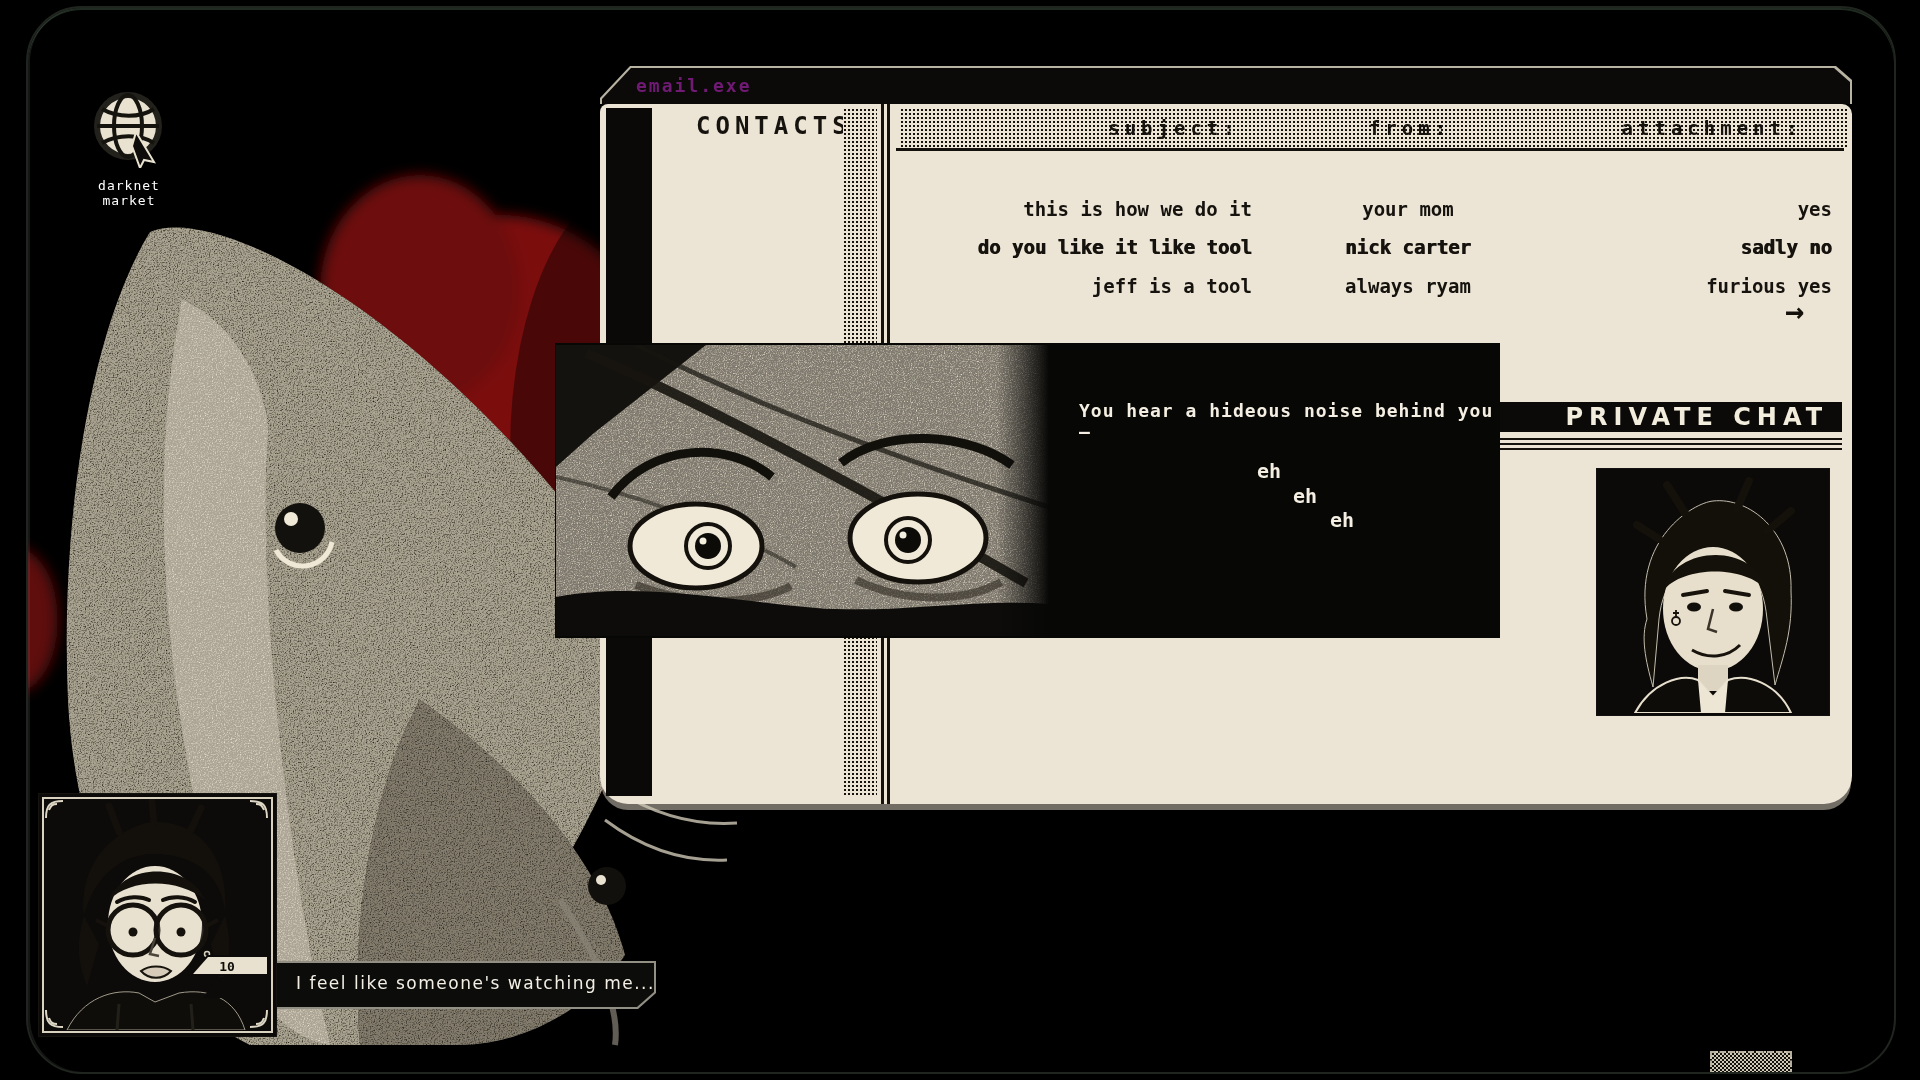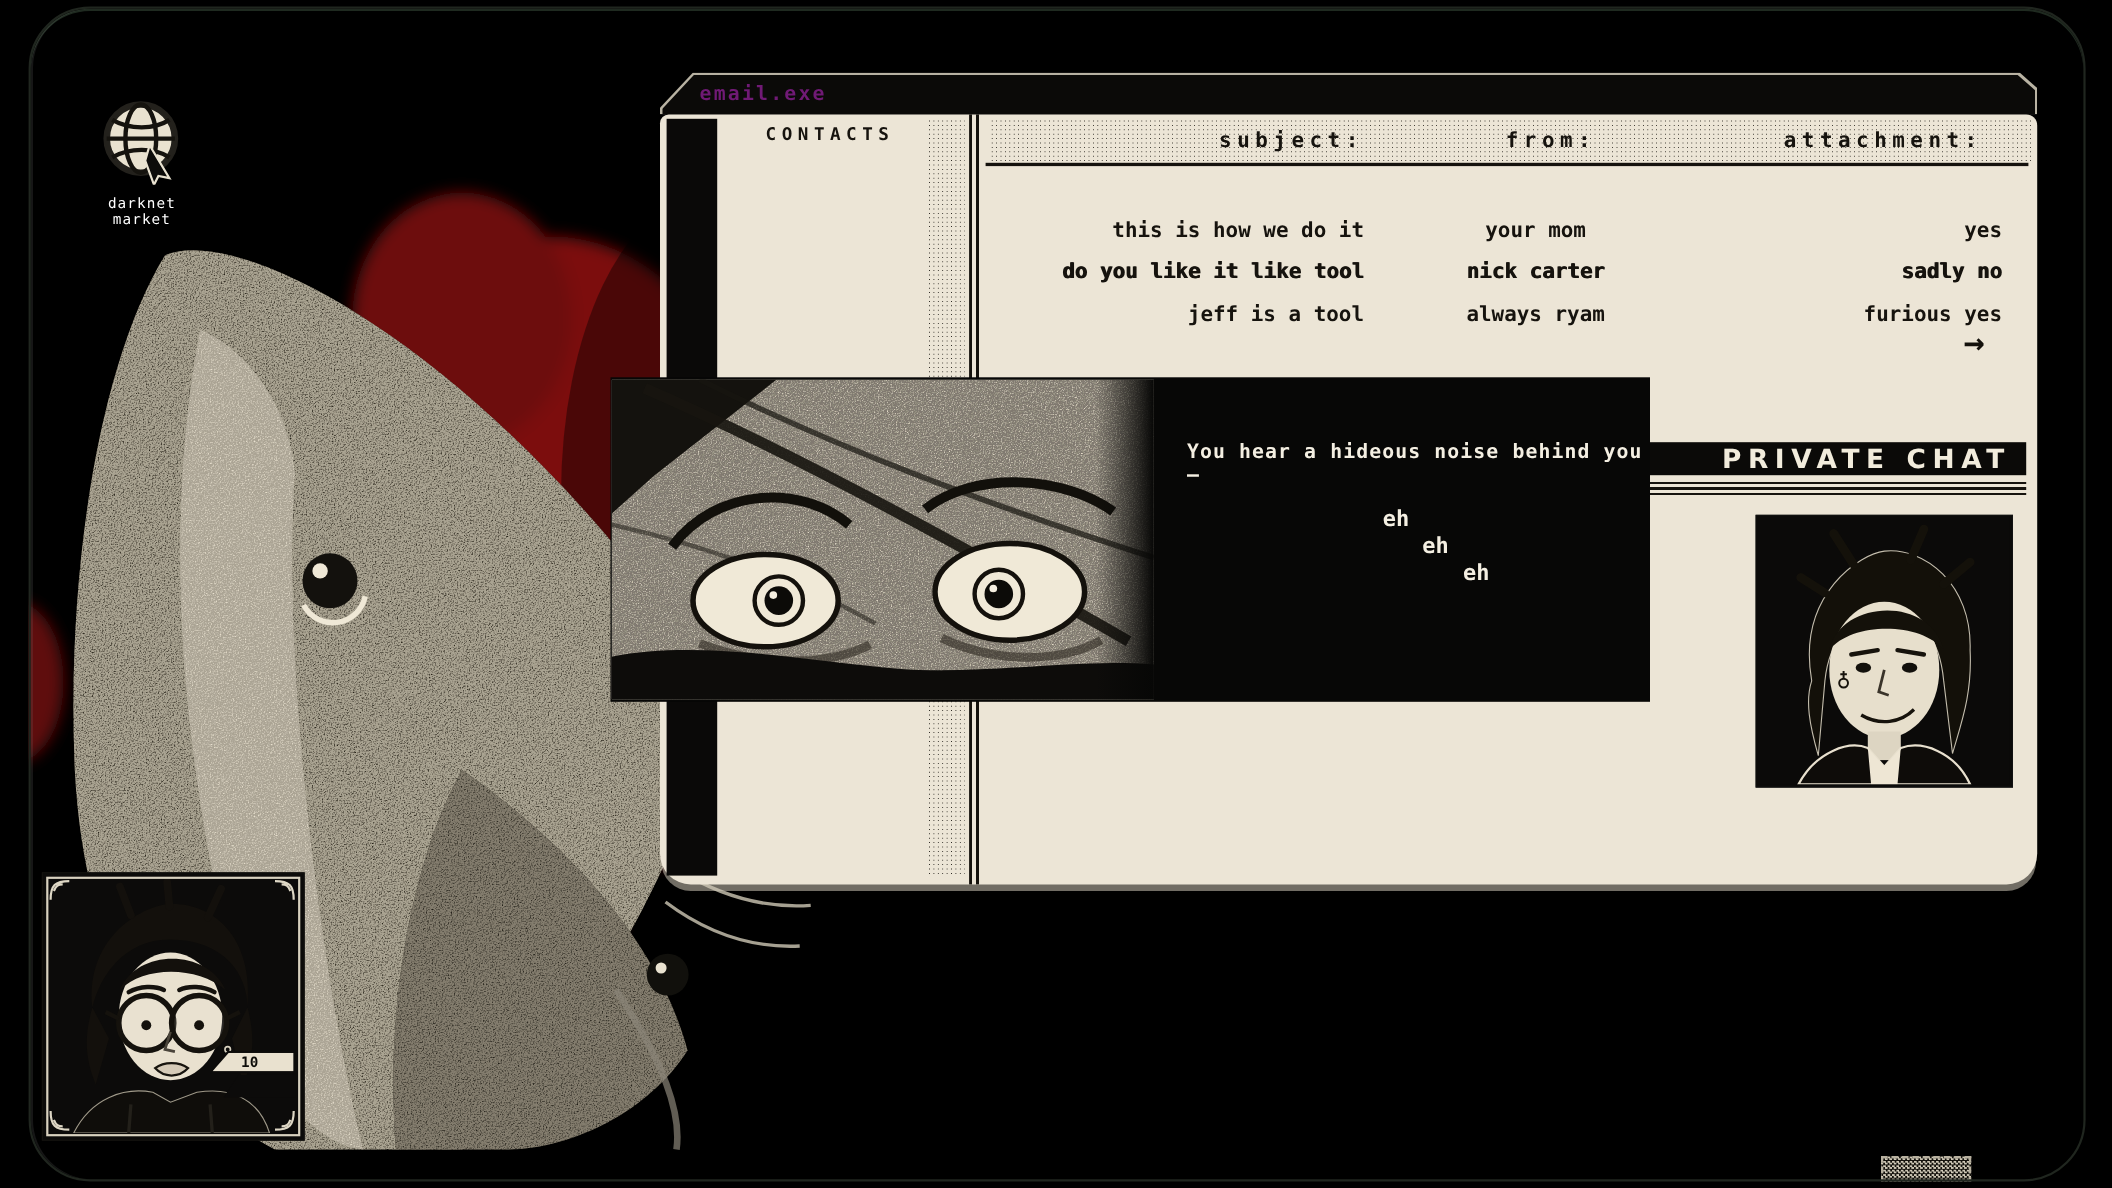--- a/index.html
+++ b/index.html
@@ -19,32 +19,32 @@
   
   #email-win{left:600px;top:66px;width:1252px;height:740px;z-index:10;}
   .titlebar-o{position:absolute;left:0;top:0;width:1252px;height:38px;background:#b9b3a3;
               clip-path:polygon(30px 0,1236px 0,1252px 14px,1252px 38px,0 38px,0 32px);}
   .titlebar-i{position:absolute;left:2px;top:2px;right:2px;bottom:0;background:#0b0a08;
               clip-path:polygon(29px 0,1232px 0,1248px 14px,1248px 36px,0 36px,0 31px);}
   .titlebar-text{position:absolute;left:36px;top:9px;font-size:18px;font-weight:bold;color:#701a75;letter-spacing:2px;}
   #win-body{position:absolute;left:0;top:38px;width:1252px;height:700px;background:#ece5d6;
             border-radius:8px 10px 28px 28px;box-shadow:0 7px 0 -1px rgba(205,198,182,.55);}
   #contacts-col{position:absolute;left:6px;top:4px;width:46px;height:688px;background:#0a0908;}
-  #contacts-label{position:absolute;left:96px;top:8px;font-size:16px;font-weight:bold;color:#16130e;letter-spacing:5px;}
+  #contacts-label{position:absolute;left:96px;top:8px;font-size:24px;font-weight:bold;color:#16130e;letter-spacing:5px;}
   .dots{background-color:#ece5d6;background-image:radial-gradient(#16130e 25%, rgba(0,0,0,0) 27%);background-size:4px 4px;}
   #contacts-scroll{position:absolute;left:243px;top:4px;width:34px;height:688px;}
   #list-divider{position:absolute;left:281px;top:0;width:9px;height:700px;
                 background:linear-gradient(90deg,#14110c 0 3px,rgba(0,0,0,0) 3px 6px,#14110c 6px 9px);}
   #list-header{position:absolute;left:300px;top:4px;width:948px;height:40px;}
   #list-header .hcol{position:absolute;top:9px;font-size:19px;font-weight:bold;color:#16130e;letter-spacing:5px;}
   #hc-subject{left:104px;width:340px;text-align:center;}
   #hc-from{left:380px;width:260px;text-align:center;}
   #hc-attach{left:700px;width:224px;text-align:center;}
   #header-rule{position:absolute;left:296px;top:44px;width:948px;height:3px;background:#14110c;}
-  .mailrow{position:absolute;left:0;width:1020px;height:34px;cursor:pointer;}
+  .mailrow{position:absolute;left:12px;width:1020px;height:34px;cursor:pointer;}
   .mailrow .subject{position:absolute;left:300px;width:340px;text-align:right;}
   .mailrow .from{position:absolute;left:676px;width:240px;text-align:center;}
   .mailrow .attach{position:absolute;left:950px;width:270px;text-align:right;}
   .mailrow span{font-size:19px;font-weight:bold;color:#16130e;}
   .mailrow.heavy span{text-shadow:0.8px 0 #16130e;}
   #row-1{top:94px;} #row-2{top:132px;} #row-3{top:171px;}
   #next-arrow{position:absolute;left:1185px;top:192px;width:44px;height:34px;font-size:32px;font-weight:bold;
               color:#14110c;cursor:pointer;line-height:30px;}
   #pchat-bar{position:absolute;left:290px;top:298px;right:10px;height:30px;background:#0b0a08;
              color:#f2ecdc;font-size:24px;font-weight:bold;letter-spacing:6px;text-align:right;
@@ -313,17 +313,22 @@
       <span>10</span>
     </div>
   </div>
   <div id="hp-badge" class="badge-o abs">
     <div class="badge-i">
       <span>HP</span>
       <span>10</span>
     </div>
   </div>
 
+  <div id="dialogue-box" class="abs">
+    <div class="dlg-o"></div>
+    <div class="dlg-i"></div>
+    <div id="dialogue-text">I feel like someone's watching me...</div>
+  </div>
 
   <div id="corner-widget" class="abs"></div>
 
   <div id="bezel"></div>
 </div>
 
 </body></html>

